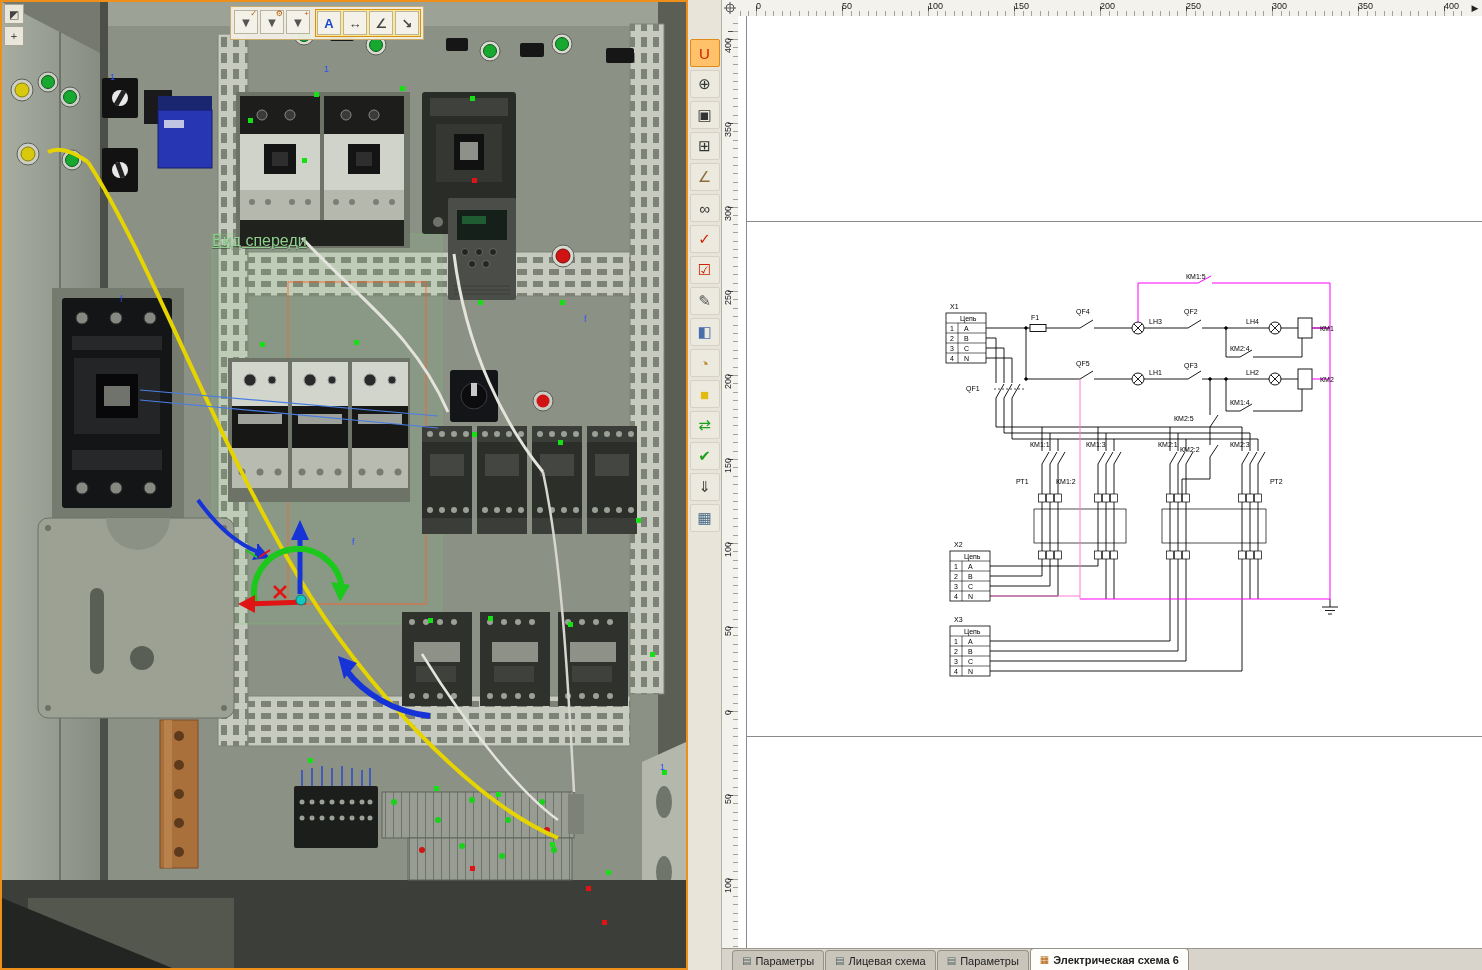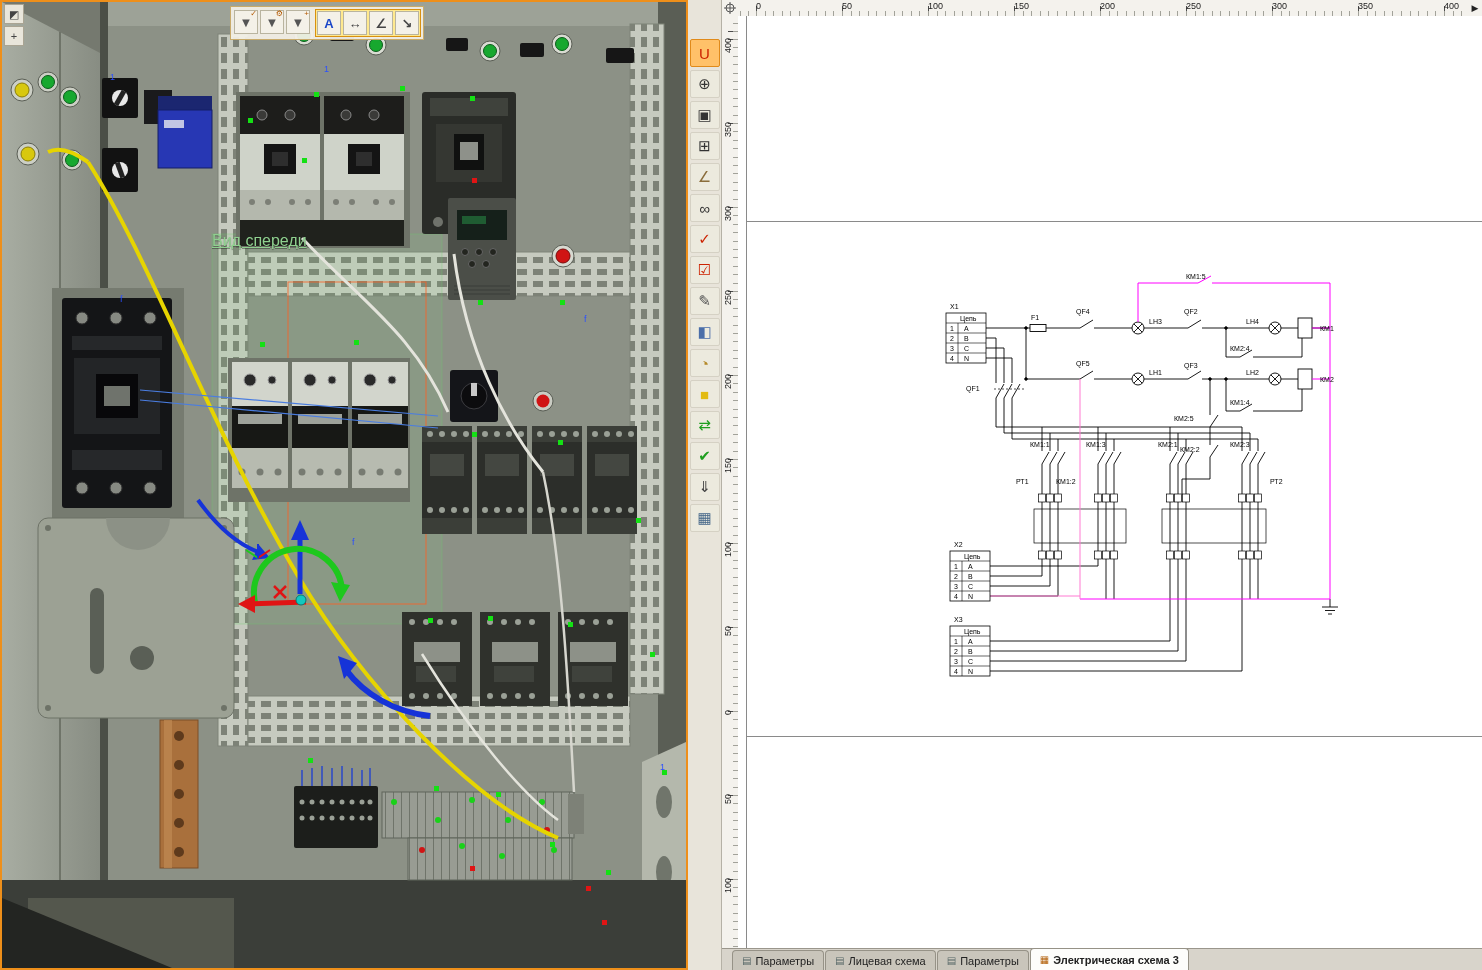--- a/index.html
+++ b/index.html
@@ -763,17 +763,17 @@
         <div class="tab">
           <span class="ticon">▤</span>
           <span>Лицевая схема</span>
         </div>
         <div class="tab">
           <span class="ticon">▤</span>
           <span>Параметры</span>
         </div>
         <div class="tab active">
           <span class="ticon" style="color: rgb(176, 90, 0);">▦</span>
-          <span>Электрическая схема 3</span>
+          <span>Электрическая схема 6</span>
         </div>
       </div>
   </div>
 </div>
 
 </body></html>

